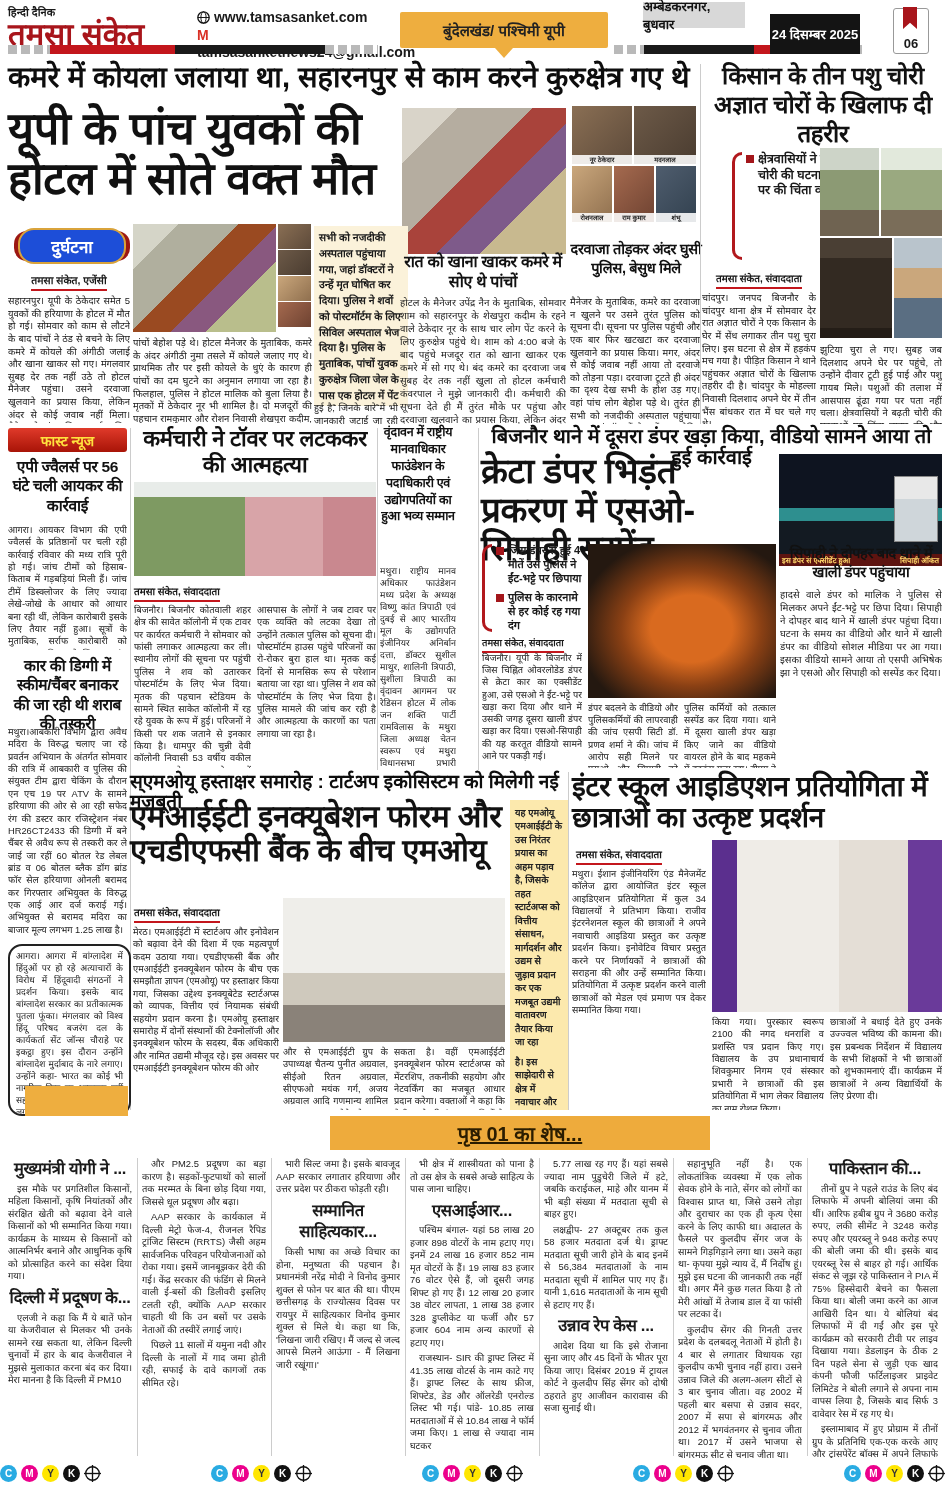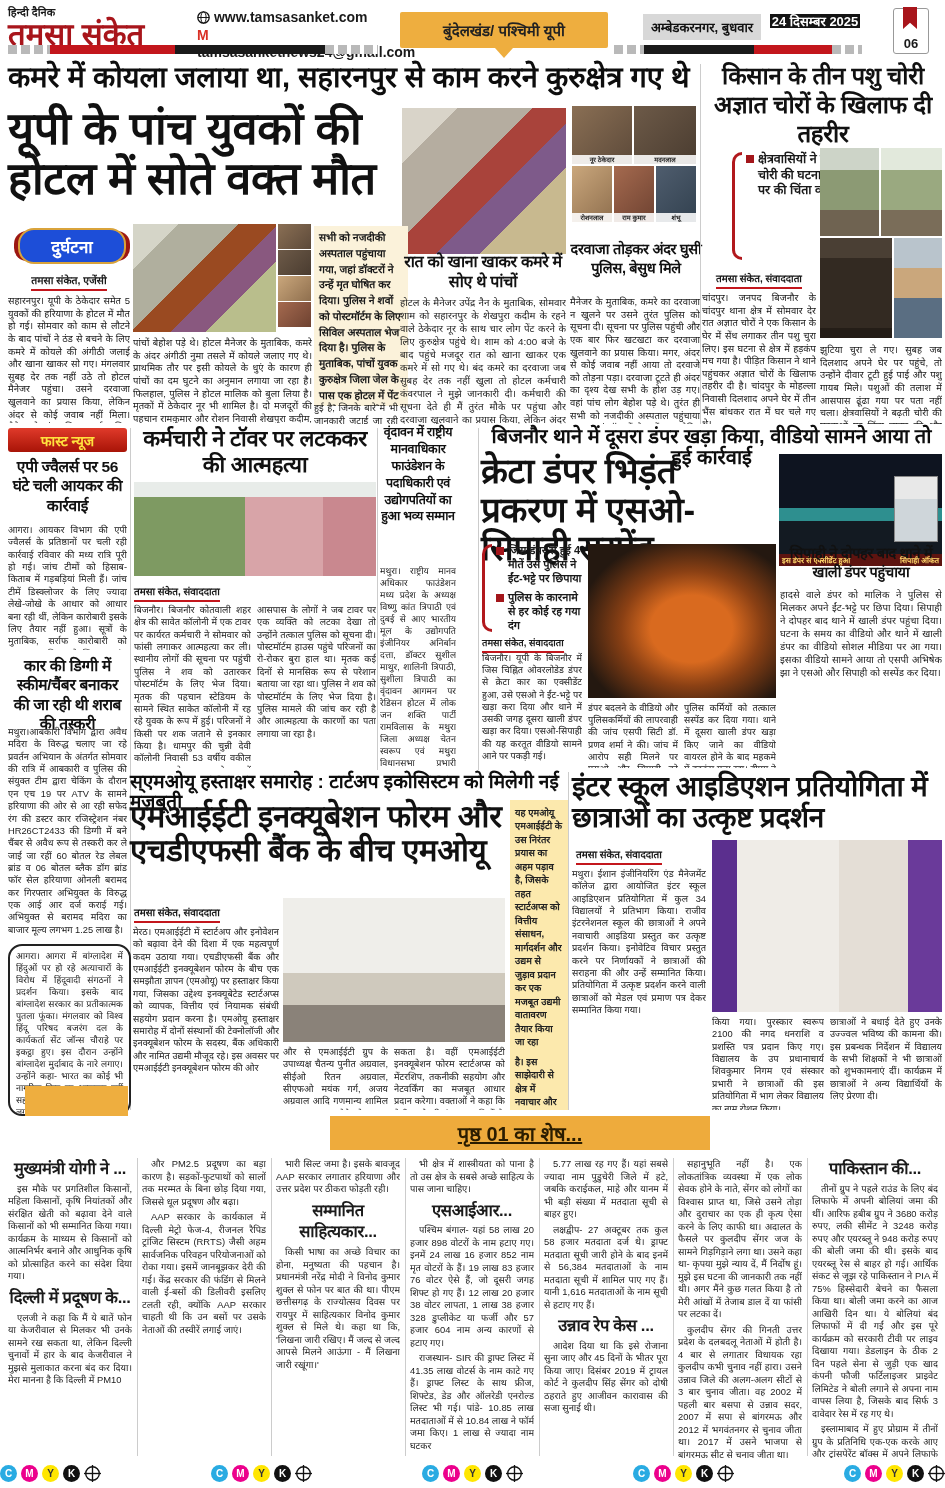--- a/index.html
+++ b/index.html
@@ -104,22 +104,22 @@
     <div class="sg sqs" style="width:53px;"></div>
   </div>
   <div class="abs gold region" style="left:400px;top:12px;width:208px;height:36px;">बुंदेलखंड/ पश्चिमी यूपी</div>
   <div class="abs tri" style="left:495px;top:48px;"></div>
   <div class="abs strip" style="left:614px;top:45px;width:248px;">
     <div class="sg sqs" style="width:30px;"></div>
     <div class="sg" style="width:110px;background:#1a1a1a;"></div>
     <div class="sg" style="width:78px;background:#c3161c;"></div>
     <div class="sg sqs" style="width:30px;"></div>
   </div>
-  <div class="abs locbox" style="left:643px;top:14px;width:118px;height:26px;">अम्बेडकरनगर, बुधवार</div>
-  <div class="abs datebox" style="left:770px;top:14px;width:90px;height:14px;">24 दिसम्बर 2025</div>
+  <div class="abs locbox" style="left:643px;top:2px;width:102px;height:26px;">अम्बेडकरनगर, बुधवार</div>
+  <div class="abs datebox" style="left:770px;top:14px;width:90px;height:40px;">24 दिसम्बर 2025</div>
   <div class="abs bookmark" style="left:893px;top:8px;width:34px;height:44px;">
     <div class="flag"></div>
     <div class="num">06</div>
   </div>
 
   <div class="abs kick" style="left:8px;top:62px;width:688px;font-size:29px;">कमरे में कोयला जलाया था, सहारनपुर से काम करने कुरुक्षेत्र गए थे</div>
   <div class="abs hl" style="left:8px;top:104px;width:392px;font-size:45px;">यूपी के पांच युवकों की होटल में सोते वक्त मौत</div>
 
   <div class="abs ph ph-room" style="left:402px;top:108px;width:164px;height:146px;"></div>
 
@@ -278,20 +278,21 @@
 
   <div class="abs bd clip" style="left:8px;top:1158px;width:124px;height:300px;font-size:9.4px;">
     <div class="bh" style="margin-top:0;">मुख्यमंत्री योगी ने ...</div>
     <p>इस मौके पर प्रगतिशील किसानों, महिला किसानों, कृषि नियांतकों और संरक्षित खेती को बढ़ावा देने वाले किसानों को भी सम्मानित किया गया। कार्यक्रम के माध्यम से किसानों को आत्मनिर्भर बनाने और आधुनिक कृषि को प्रोत्साहित करने का संदेश दिया गया।</p>
     <div class="bh">दिल्ली में प्रदूषण के...</div>
     <p>एलजी ने कहा कि मैं ये बातें फोन या केजरीवाल से मिलकर भी उनके सामने रख सकता था, लेकिन दिल्ली चुनावों में हार के बाद केजरीवाल ने मुझसे मुलाकात करना बंद कर दिया। मेरा मानना है कि दिल्ली में PM10</p>
   </div>
   <div class="abs bd clip" style="left:142px;top:1158px;width:124px;height:300px;font-size:9.4px;">
     <p>और PM2.5 प्रदूषण का बड़ा कारण है। सड़कों-फुटपाथों को सालों तक मरम्मत के बिना छोड़ दिया गया, जिससे धूल प्रदूषण और बढ़ा।</p>
     <p>AAP सरकार के कार्यकाल में दिल्ली मेट्रो फेज-4, रीजनल रैपिड ट्रांजिट सिस्टम (RRTS) जैसी अहम सार्वजनिक परिवहन परियोजनाओं को रोका गया। इसमें जानबूझकर देरी की गई। केंद्र सरकार की फंडिंग से मिलने वाली ई-बसों की डिलीवरी इसलिए टलती रही, क्योंकि AAP सरकार चाहती थी कि उन बसों पर उसके नेताओं की तस्वीरें लगाई जाएं।</p>
+    <p>पिछले 11 सालों में यमुना नदी और दिल्ली के नालों में गाद जमा होती रही, सफाई के दावे कागजों तक सीमित रहे।</p>
   </div>
   <div class="abs bd clip" style="left:276px;top:1158px;width:124px;height:300px;font-size:9.4px;">
     <p>भारी सिल्ट जमा है। इसके बावजूद AAP सरकार लगातार हरियाणा और उत्तर प्रदेश पर ठीकरा फोड़ती रही।</p>
     <div class="bh">सम्मानित साहित्यकार...</div>
     <p>किसी भाषा का अच्छे विचार का होना, मनुष्यता की पहचान है। प्रधानमंत्री नरेंद्र मोदी ने विनोद कुमार शुक्ल से फोन पर बात की था। पीएम छत्तीसगढ़ के राज्योत्सव दिवस पर रायपुर में साहित्यकार विनोद कुमार शुक्ल से मिले थे। कहा था कि, 'लिखना जारी रखिए। मैं जल्द से जल्द आपसे मिलने आऊंगा - मैं लिखना जारी रखूंगा।'</p>
   </div>
   <div class="abs bd clip" style="left:410px;top:1158px;width:124px;height:300px;font-size:9.4px;">
     <p>भी क्षेत्र में शास्त्रीयता को पाना है तो उस क्षेत्र के सबसे अच्छे साहित्य के पास जाना चाहिए।</p>
     <div class="bh">एसआईआर...</div>
     <p>पश्चिम बंगाल- यहां 58 लाख 20 हजार 898 वोटरों के नाम हटाए गए। इनमें 24 लाख 16 हजार 852 नाम मृत वोटरों के हैं। 19 लाख 83 हजार 76 वोटर ऐसे हैं, जो दूसरी जगह शिफ्ट हो गए हैं। 12 लाख 20 हजार 38 वोटर लापता, 1 लाख 38 हजार 328 डुप्लीकेट या फर्जी और 57 हजार 604 नाम अन्य कारणों से हटाए गए।</p>

